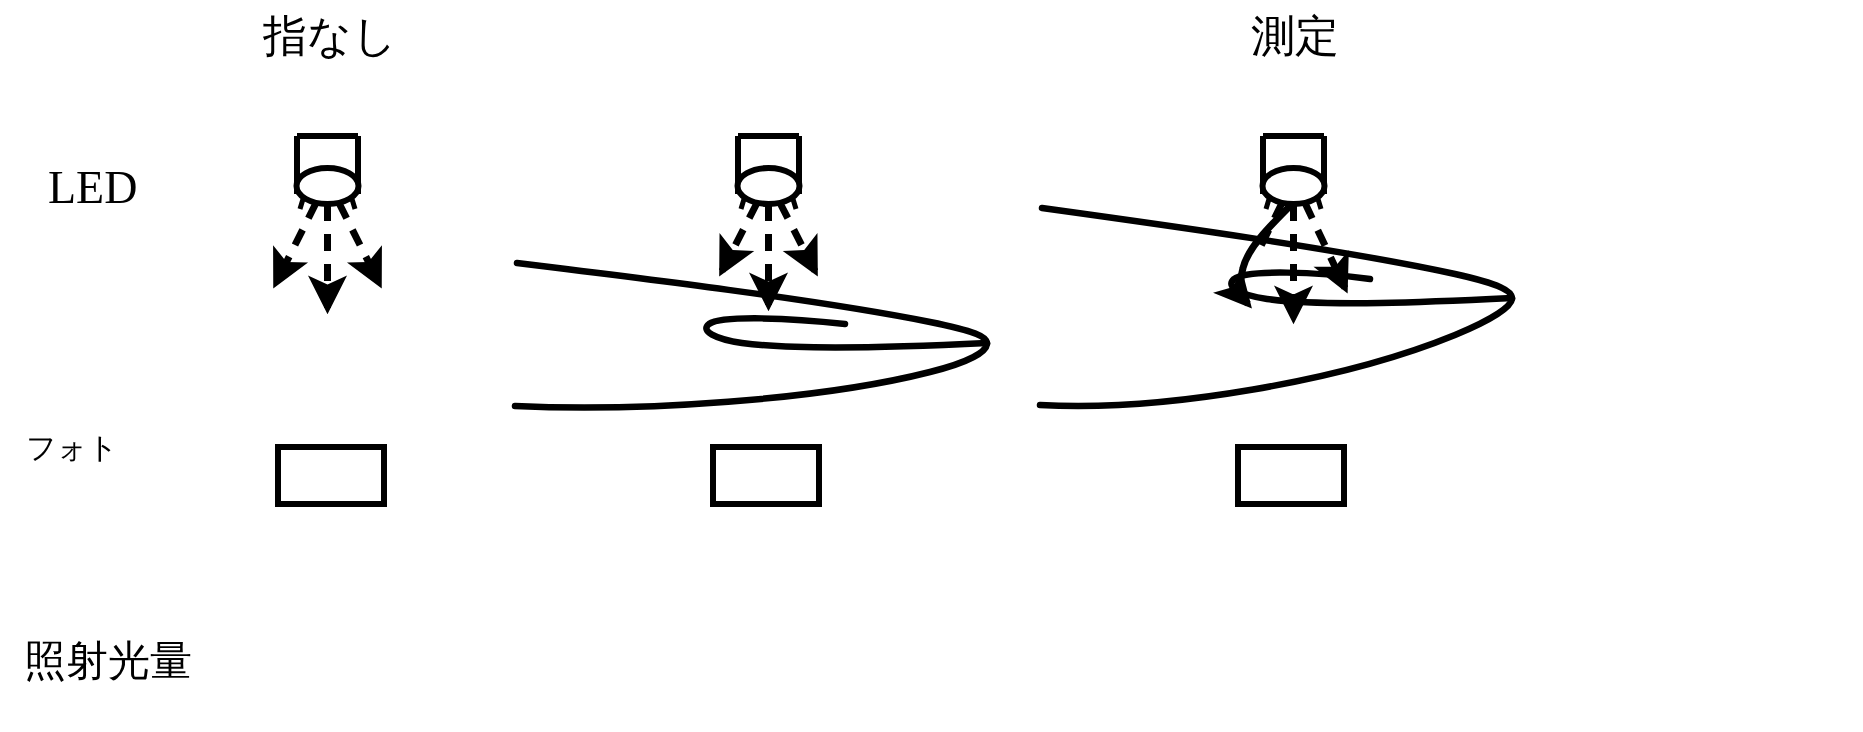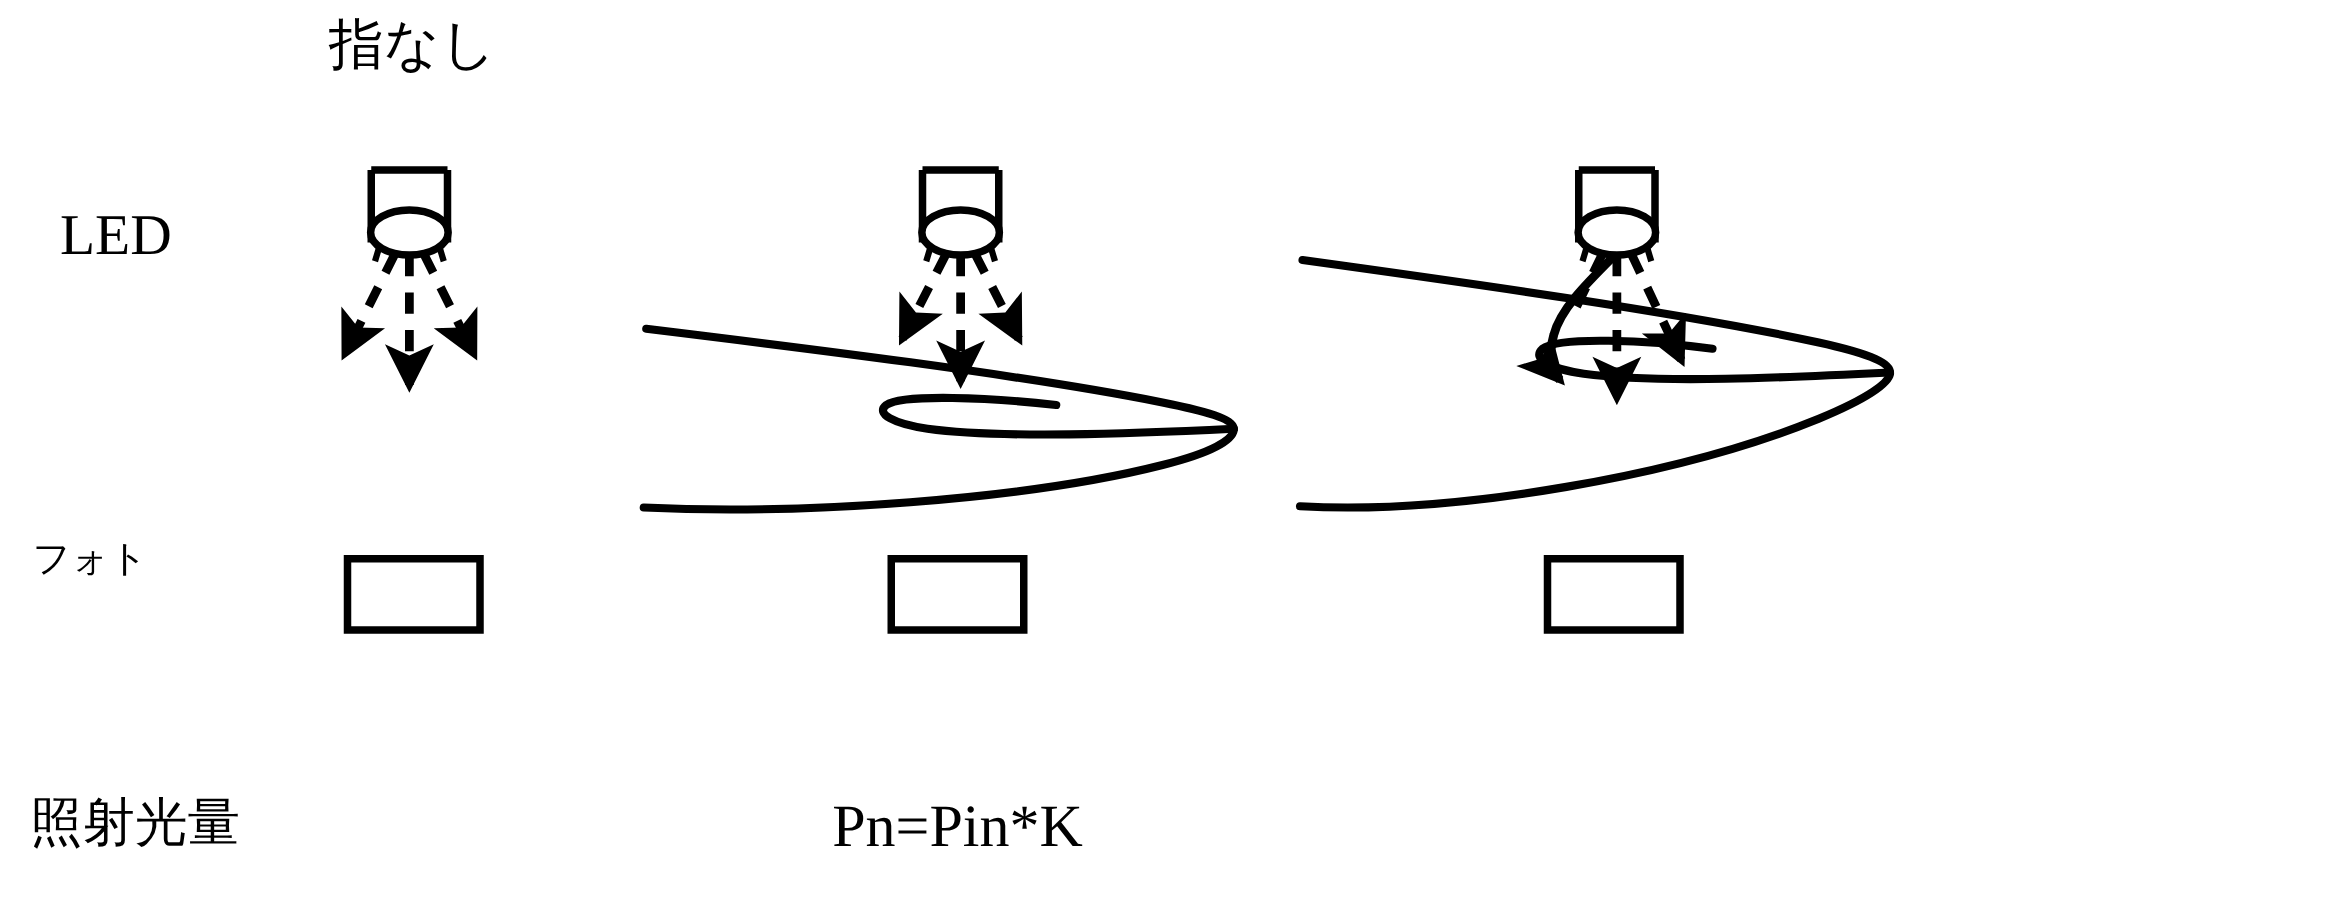--- a/index.html
+++ b/index.html
@@ -26,21 +26,21 @@
     font-family:"Liberation Serif","DejaVu Serif",serif;
     font-size:46px;
   }
   .row-label-jp{
     font-family:"DejaVu Sans","Liberation Sans",sans-serif;
     font-size:30px;
     line-height:1.22;
     text-align:right;
   }
   .row-label-jp-big{
-    font-family:Liberation Mono, monospace;
+    font-family:Liberation Serif, serif;
     font-size:42px;
   }
   .formula{
     font-family:"Liberation Serif","DejaVu Serif",serif;
     font-size:48px;
     text-align:center;
     white-space:pre;
   }
   .formula .beta{
     font-style:italic;
@@ -132,25 +132,25 @@
       <rect x="278" y="447" width="106" height="57"></rect>
       <rect x="713" y="447" width="106" height="57"></rect>
       <rect x="1238" y="447" width="106" height="57"></rect>
     </g>
 
   </svg>
 
   <div class="txt col-head" style="left:185px;top:12px;width:290px;">指なし</div>
 
 
+  <div class="txt col-head" style="left:1150px;top:12px;width:290px;">測定</div>
 
   <div class="txt row-label-serif" style="left:48px;top:163px;">LED</div>
 
   <div class="txt row-label-jp" style="left:26px;top:430px;">フォト</div>
 
 
   <div class="txt row-label-jp-big" style="left:24px;top:639px;">照射光量</div>
 
 
-  <div class="txt formula" style="left:621px;top:636px;width:290px;">Pn=Pin*K</div>
 
 
 </div>
 
 </body></html>

